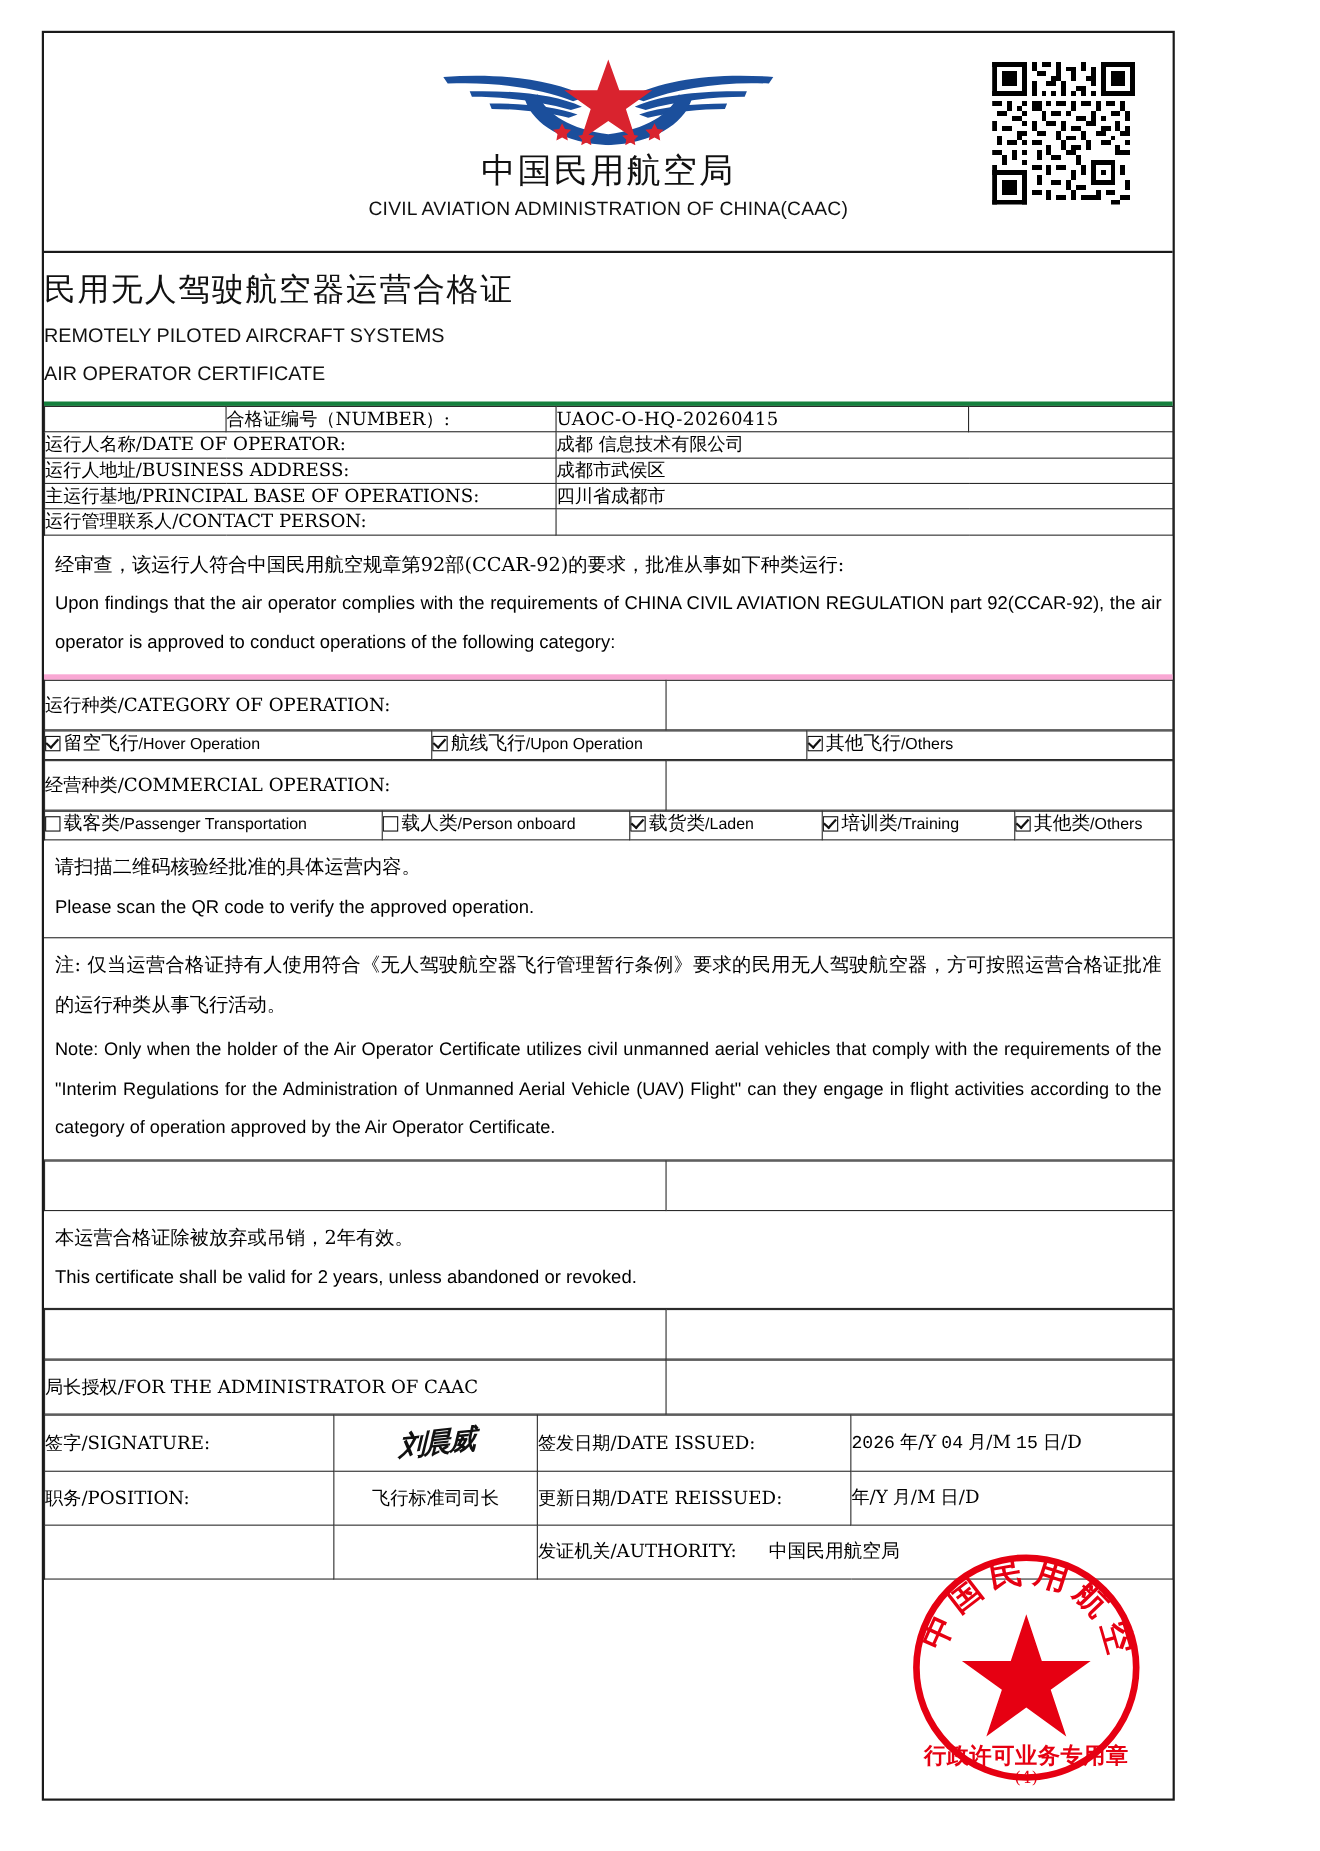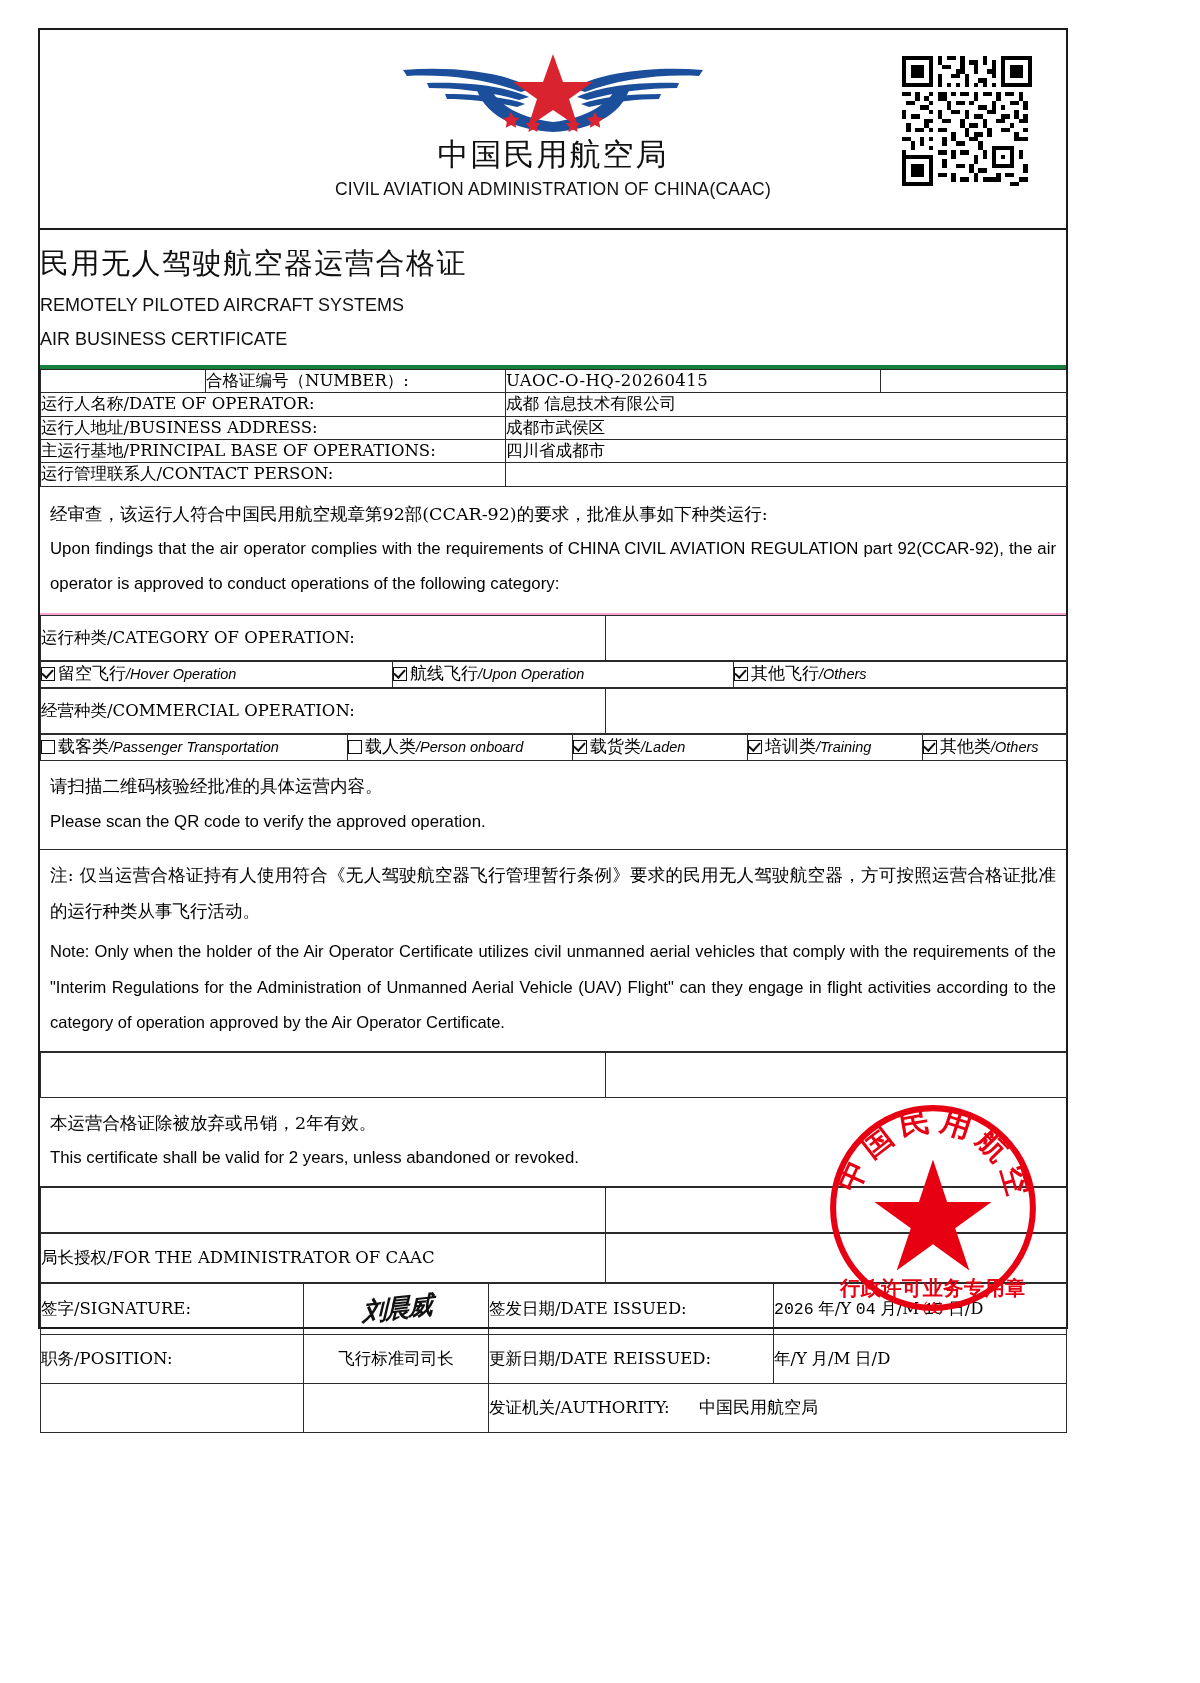--- a/index.html
+++ b/index.html
@@ -13,21 +13,21 @@
     font-family: "Liberation Sans", "DejaVu Sans", sans-serif;
     color: #000;
     position: relative;
     overflow: hidden;
   }
   .page {
     position: absolute;
     left: 38px;
     top: 28px;
     width: 1030px;
-    height: 1301px;
+    height: 1609px;
     border: 2px solid #1a1a1a;
     box-sizing: border-box;
     background: #fff;
   }
 
   
   .tbl { width: 100%; border-collapse: collapse; table-layout: fixed; }
   .tbl td {
     border: 1px solid #2b2b2b;
     padding: 0;
@@ -120,21 +120,21 @@
   .chk.on::after {
     content: "";
     position: absolute;
     left: 2px; top: -1px;
     width: 5px; height: 9px;
     border: solid #111;
     border-width: 0 2.1px 2.1px 0;
     transform: rotate(42deg);
   }
   .chk-cn { font-family: Liberation Mono, monospace; font-size: 17px; }
-  .chk-en { font-size: 14.5px; font-style: italic; }
+  .chk-en { font-size: 14.5px; }
 
   .note-cn {
     font-family: "DejaVu Serif", "Liberation Serif", serif;
     font-size: 17.5px;
     line-height: 2.05;
   }
   .note-en { font-size: 16.5px; line-height: 2.15; }
 
   .blank-row td { height: 44px; }
   .sig-handwriting {
@@ -327,21 +327,21 @@
           <rect x="26" y="27" width="2" height="1"></rect>
         <rect x="20" y="27" width="1" height="1"></rect>
           <rect x="24" y="28" width="2" height="1"></rect>
       </g>
     </svg>
   </div>
 
   <div class="titleband">
     <div class="title-cn">民用无人驾驶航空器运营合格证</div>
     <div class="title-en">REMOTELY PILOTED AIRCRAFT SYSTEMS</div>
-    <div class="title-en">AIR BUSINESS CERTIFICATE</div>
+    <div class="title-en">AIR OPERATOR CERTIFICATE</div>
   </div>
 
   <table class="tbl">
     <colgroup>
       <col style="width:165px">
         <col style="width:300px">
         <col style="width:375px">
         <col style="width:186px">
     </colgroup>
     <tbody>
@@ -363,21 +363,21 @@
       <td class="pad lbl cn" colspan="2">主运行基地/PRINCIPAL BASE OF OPERATIONS:</td>
       <td class="pad val" colspan="2">四川省成都市</td>
     </tr>
     <tr>
       <td class="pad lbl cn" colspan="2">运行管理联系人/CONTACT PERSON:</td>
       <td class="pad val" colspan="2"></td>
     </tr>
   </tbody>
     </table>
 
-  <div class="para" style="border-bottom:2px solid #f9a8d4">
+  <div class="para" style="border-bottom:5px solid #f9a8d4">
     <div class="cnline">经审查，该运行人符合中国民用航空规章第92部(CCAR-92)的要求，批准从事如下种类运行:</div>
     <div class="justify">Upon findings that the air operator complies with the requirements of CHINA CIVIL AVIATION REGULATION part 92(CCAR-92), the air operator is approved to conduct operations of the following category:</div>
   </div>
 
   <table class="tbl">
     <colgroup>
         <col style="width:565px">
         <col style="width:461px">
       </colgroup>
     <tbody>

